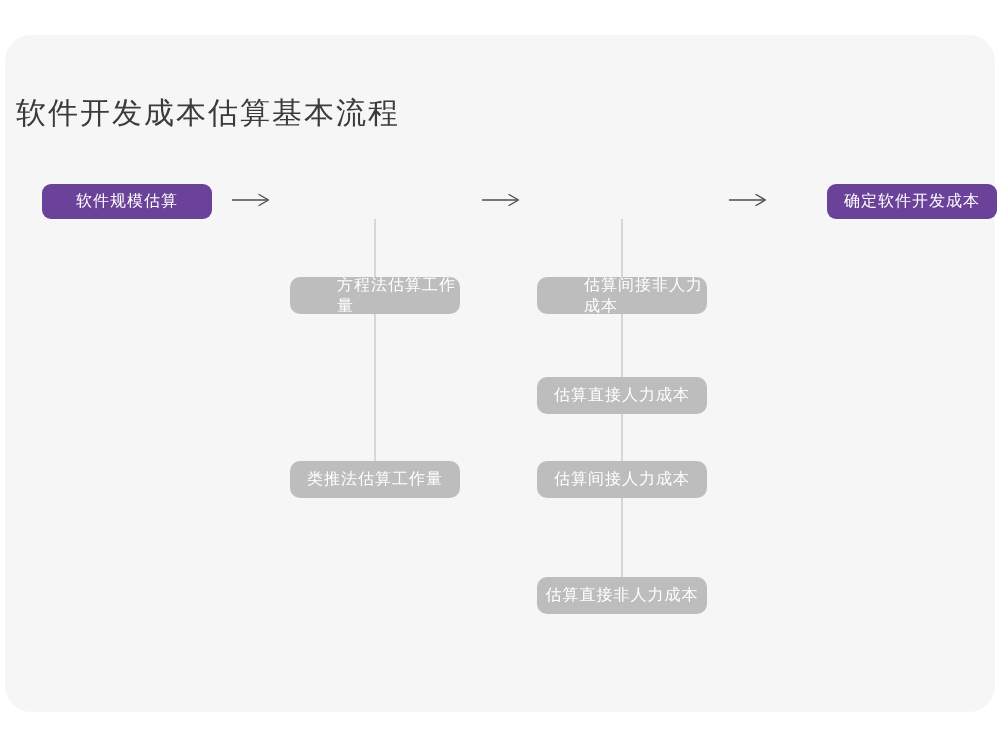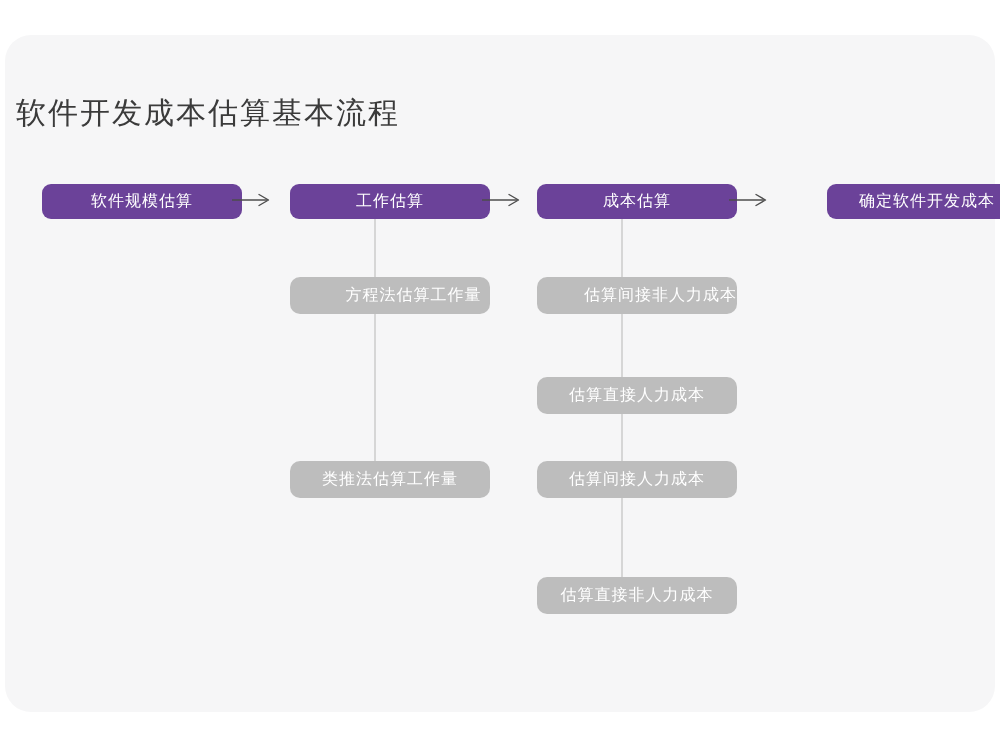--- a/index.html
+++ b/index.html
@@ -37,21 +37,21 @@
     margin: 0;
     text-align: left;
     font-size: 30px;
     font-weight: 400;
     letter-spacing: 2px;
     color: var(--title-text);
     z-index: 3;
   }
   .node {
     position: absolute;
-    width: 200px;
+    width: 170px;
     display: flex;
     align-items: center;
     justify-content: center;
     color: var(--node-text);
     letter-spacing: 1px;
     z-index: 2;
   }
   .node.main {
     top: 184px;
     height: 35px;
@@ -102,26 +102,20 @@
   <div class="card"></div>
 
   <h1 class="title">软件开发成本估算基本流程</h1>
 
   <div class="connector connector-work"></div>
   <div class="connector connector-cost"></div>
 
   <div class="node main main-1">
     <span>软件规模估算</span>
   </div>
-  <div class="node main main-2">
-    <span>工作估算</span>
-  </div>
-  <div class="node main main-3">
-    <span>成本估算</span>
-  </div>
   <div class="node main main-4">
     <span>确定软件开发成本</span>
   </div>
 
   <svg class="arrow arrow-1" viewBox="0 0 40 16">
     <line x1="1" y1="8" x2="36" y2="8" stroke="currentColor" stroke-width="1.4"></line>
     <path d="M28 2.5 L37.5 8 L28 13.5" fill="none" stroke="currentColor" stroke-width="1.4" stroke-linecap="round" stroke-linejoin="round"></path>
   </svg>
   <svg class="arrow arrow-2" viewBox="0 0 40 16">
     <line x1="1" y1="8" x2="36" y2="8" stroke="currentColor" stroke-width="1.4"></line>

